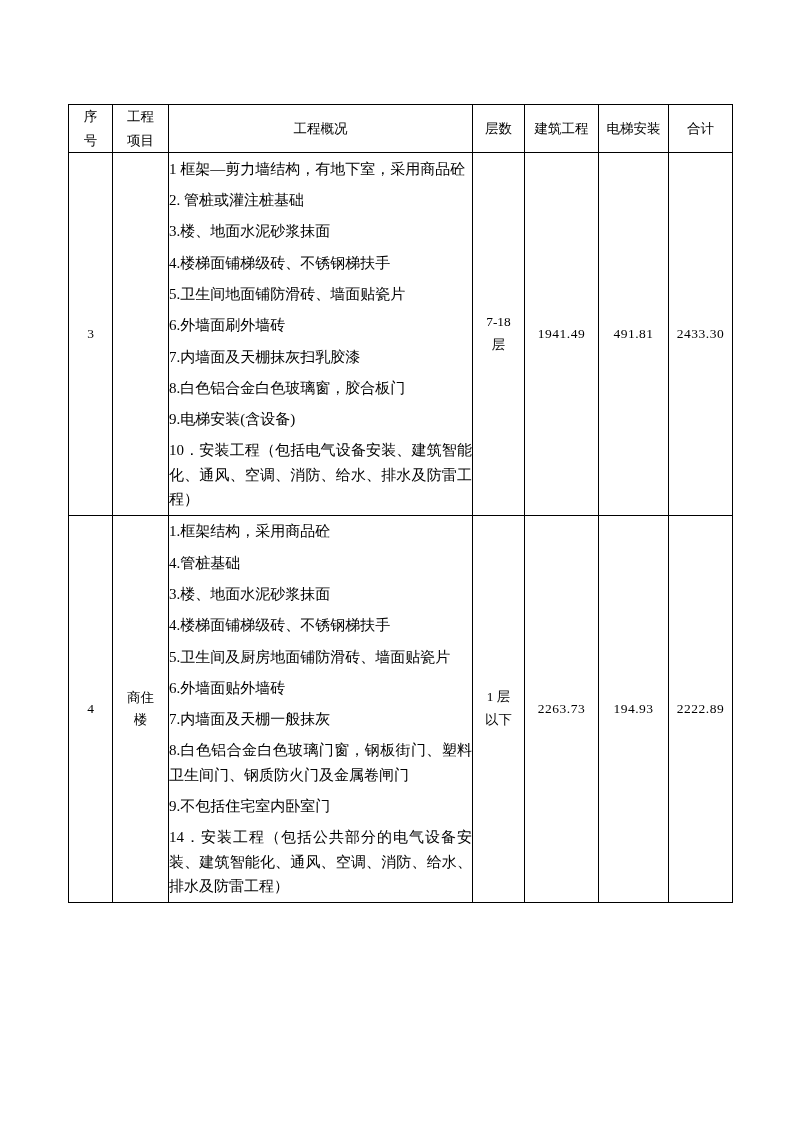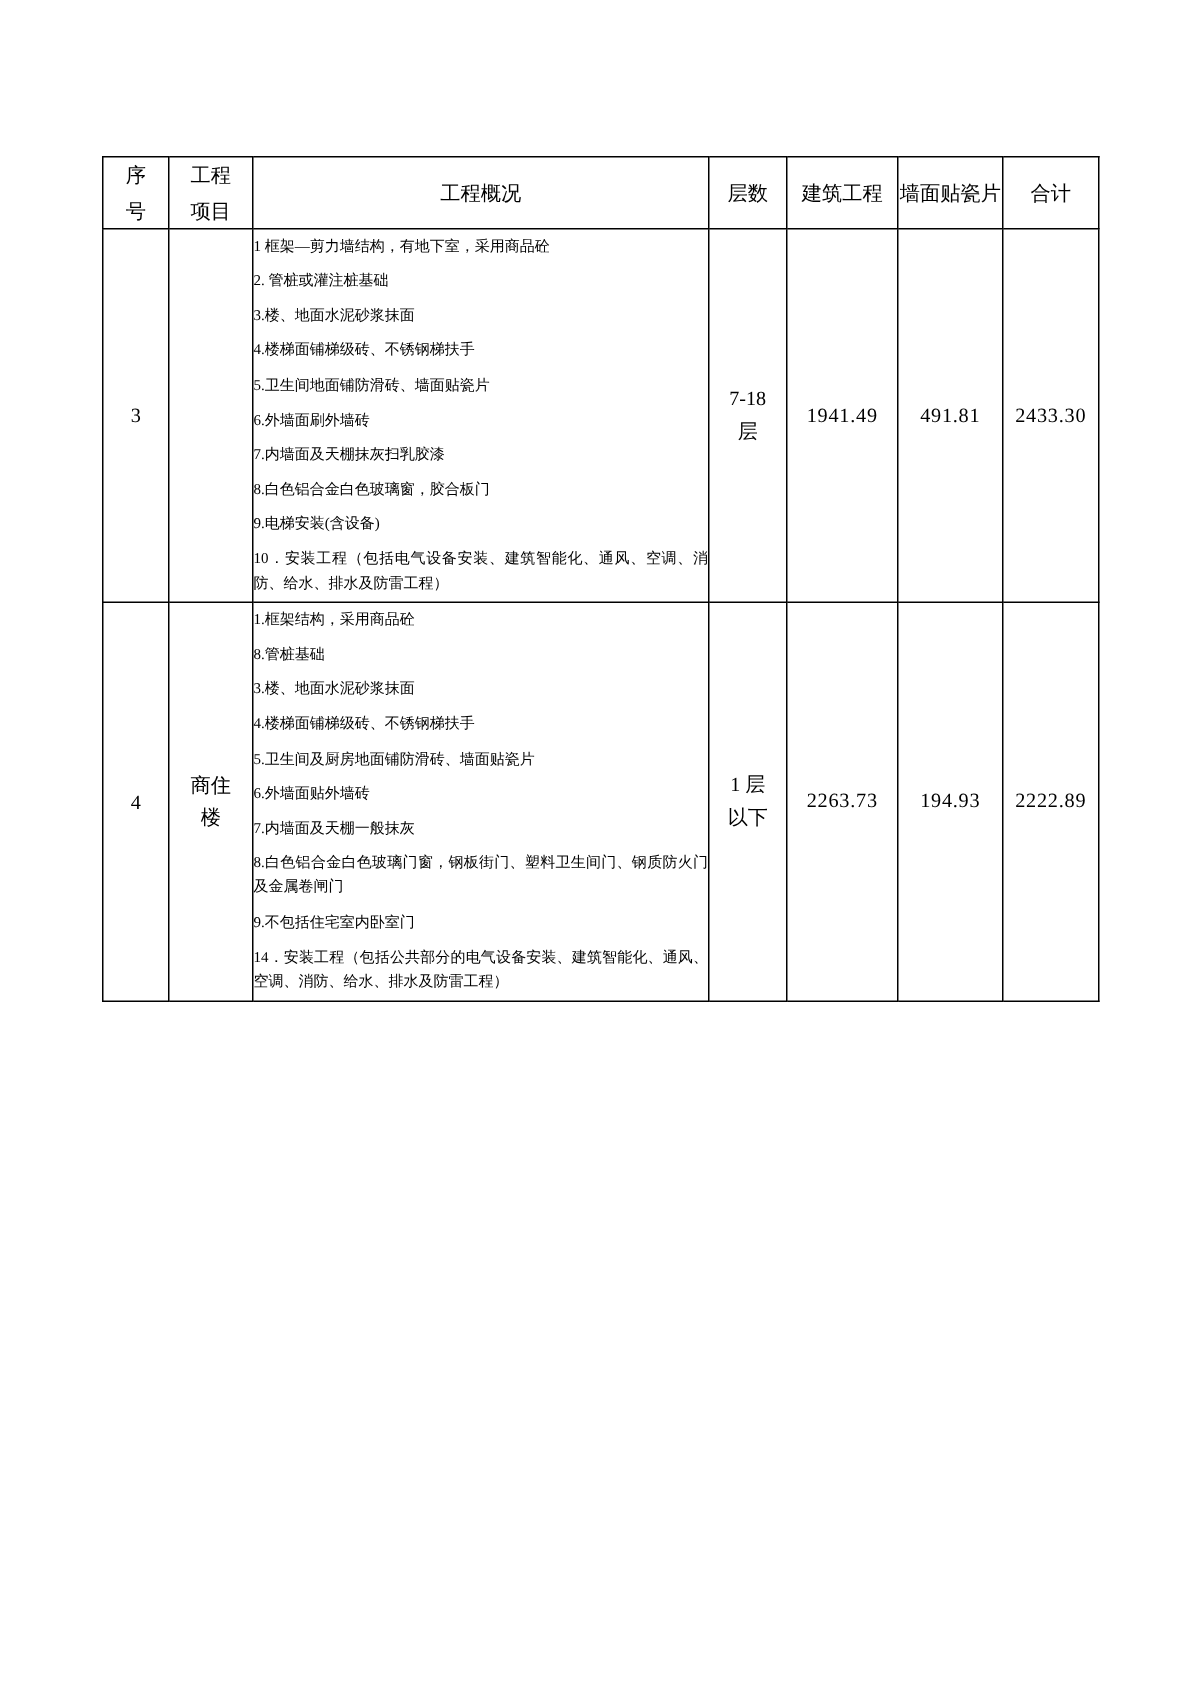--- a/index.html
+++ b/index.html
@@ -62,21 +62,21 @@
     letter-spacing: 0.5px;
   }
   .desc-cell {
     padding: 10px 8px 12px 8px;
     vertical-align: top;
   }
   .desc-cell p {
     margin: 0 0 0 0;
     padding: 3.5px 0;
     line-height: 1.62;
-    font-size: 10px;
+    font-size: 15px;
     text-align: justify;
   }
   .floors-cell {
     text-align: center;
     font-size: 13.4px;
     line-height: 1.7;
     padding: 0 4px;
   }
 </style>
 </head>
@@ -99,21 +99,21 @@
           <div>序</div>
           <div>号</div>
         </th>
         <th class="hdr-cell hdr-two">
           <div>工程</div>
           <div>项目</div>
         </th>
         <th class="hdr-cell">工程概况</th>
         <th class="hdr-cell">层数</th>
         <th class="hdr-cell">建筑工程</th>
-        <th class="hdr-cell">墙面贴瓷片</th>
+        <th class="hdr-cell">电梯安装</th>
         <th class="hdr-cell">合计</th>
       </tr>
     </thead>
     <tbody>
       <tr>
         <td class="cell-center">3</td>
         <td class="cell-center"></td>
         <td class="desc-cell">
           <p>1 框架—剪力墙结构，有地下室，采用商品砼</p>
           <p>2. 管桩或灌注桩基础</p>
@@ -135,21 +135,21 @@
         <td class="cell-num">2433.30</td>
       </tr>
       <tr>
         <td class="cell-center">4</td>
         <td class="cell-center">
           <div>商住</div>
           <div>楼</div>
         </td>
         <td class="desc-cell">
           <p>1.框架结构，采用商品砼</p>
-          <p>8.管桩基础</p>
+          <p>4.管桩基础</p>
           <p>3.楼、地面水泥砂浆抹面</p>
           <p>4.楼梯面铺梯级砖、不锈钢梯扶手</p>
           <p>5.卫生间及厨房地面铺防滑砖、墙面贴瓷片</p>
           <p>6.外墙面贴外墙砖</p>
           <p>7.内墙面及天棚一般抹灰</p>
           <p>8.白色铝合金白色玻璃门窗，钢板街门、塑料卫生间门、钢质防火门及金属卷闸门</p>
           <p>9.不包括住宅室内卧室门</p>
           <p>14．安装工程（包括公共部分的电气设备安装、建筑智能化、通风、空调、消防、给水、排水及防雷工程）</p>
         </td>
         <td class="floors-cell">

